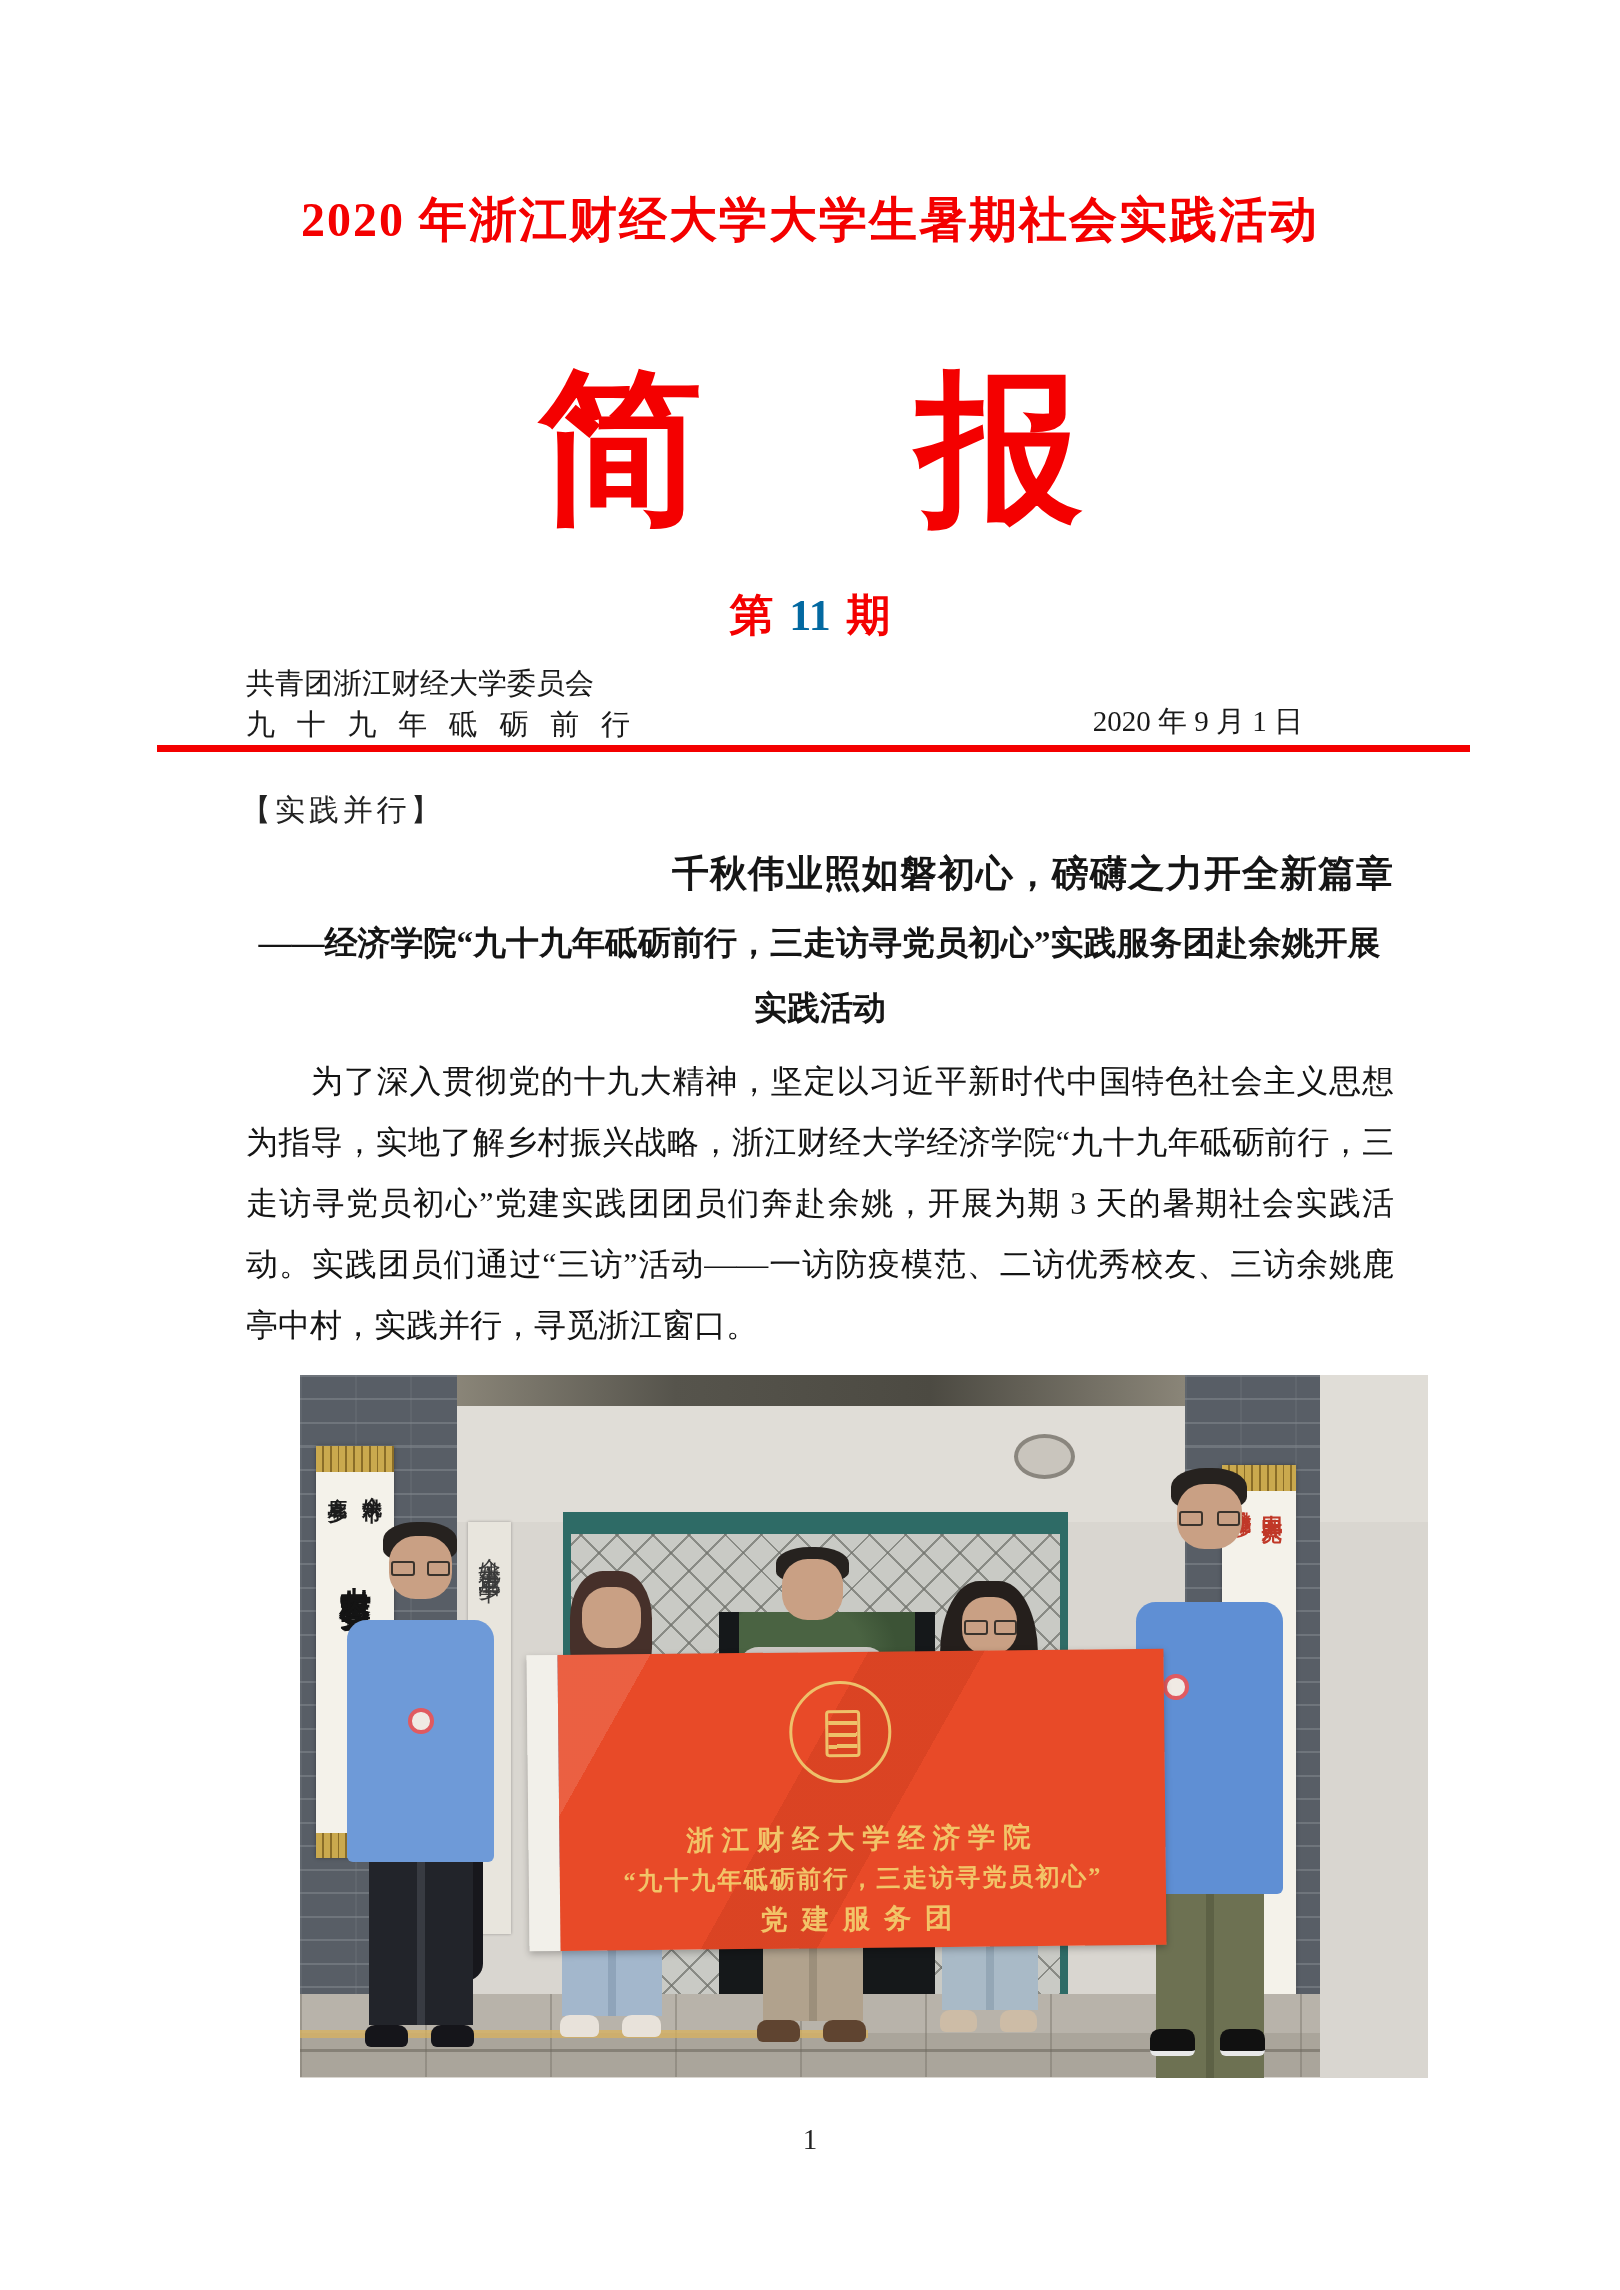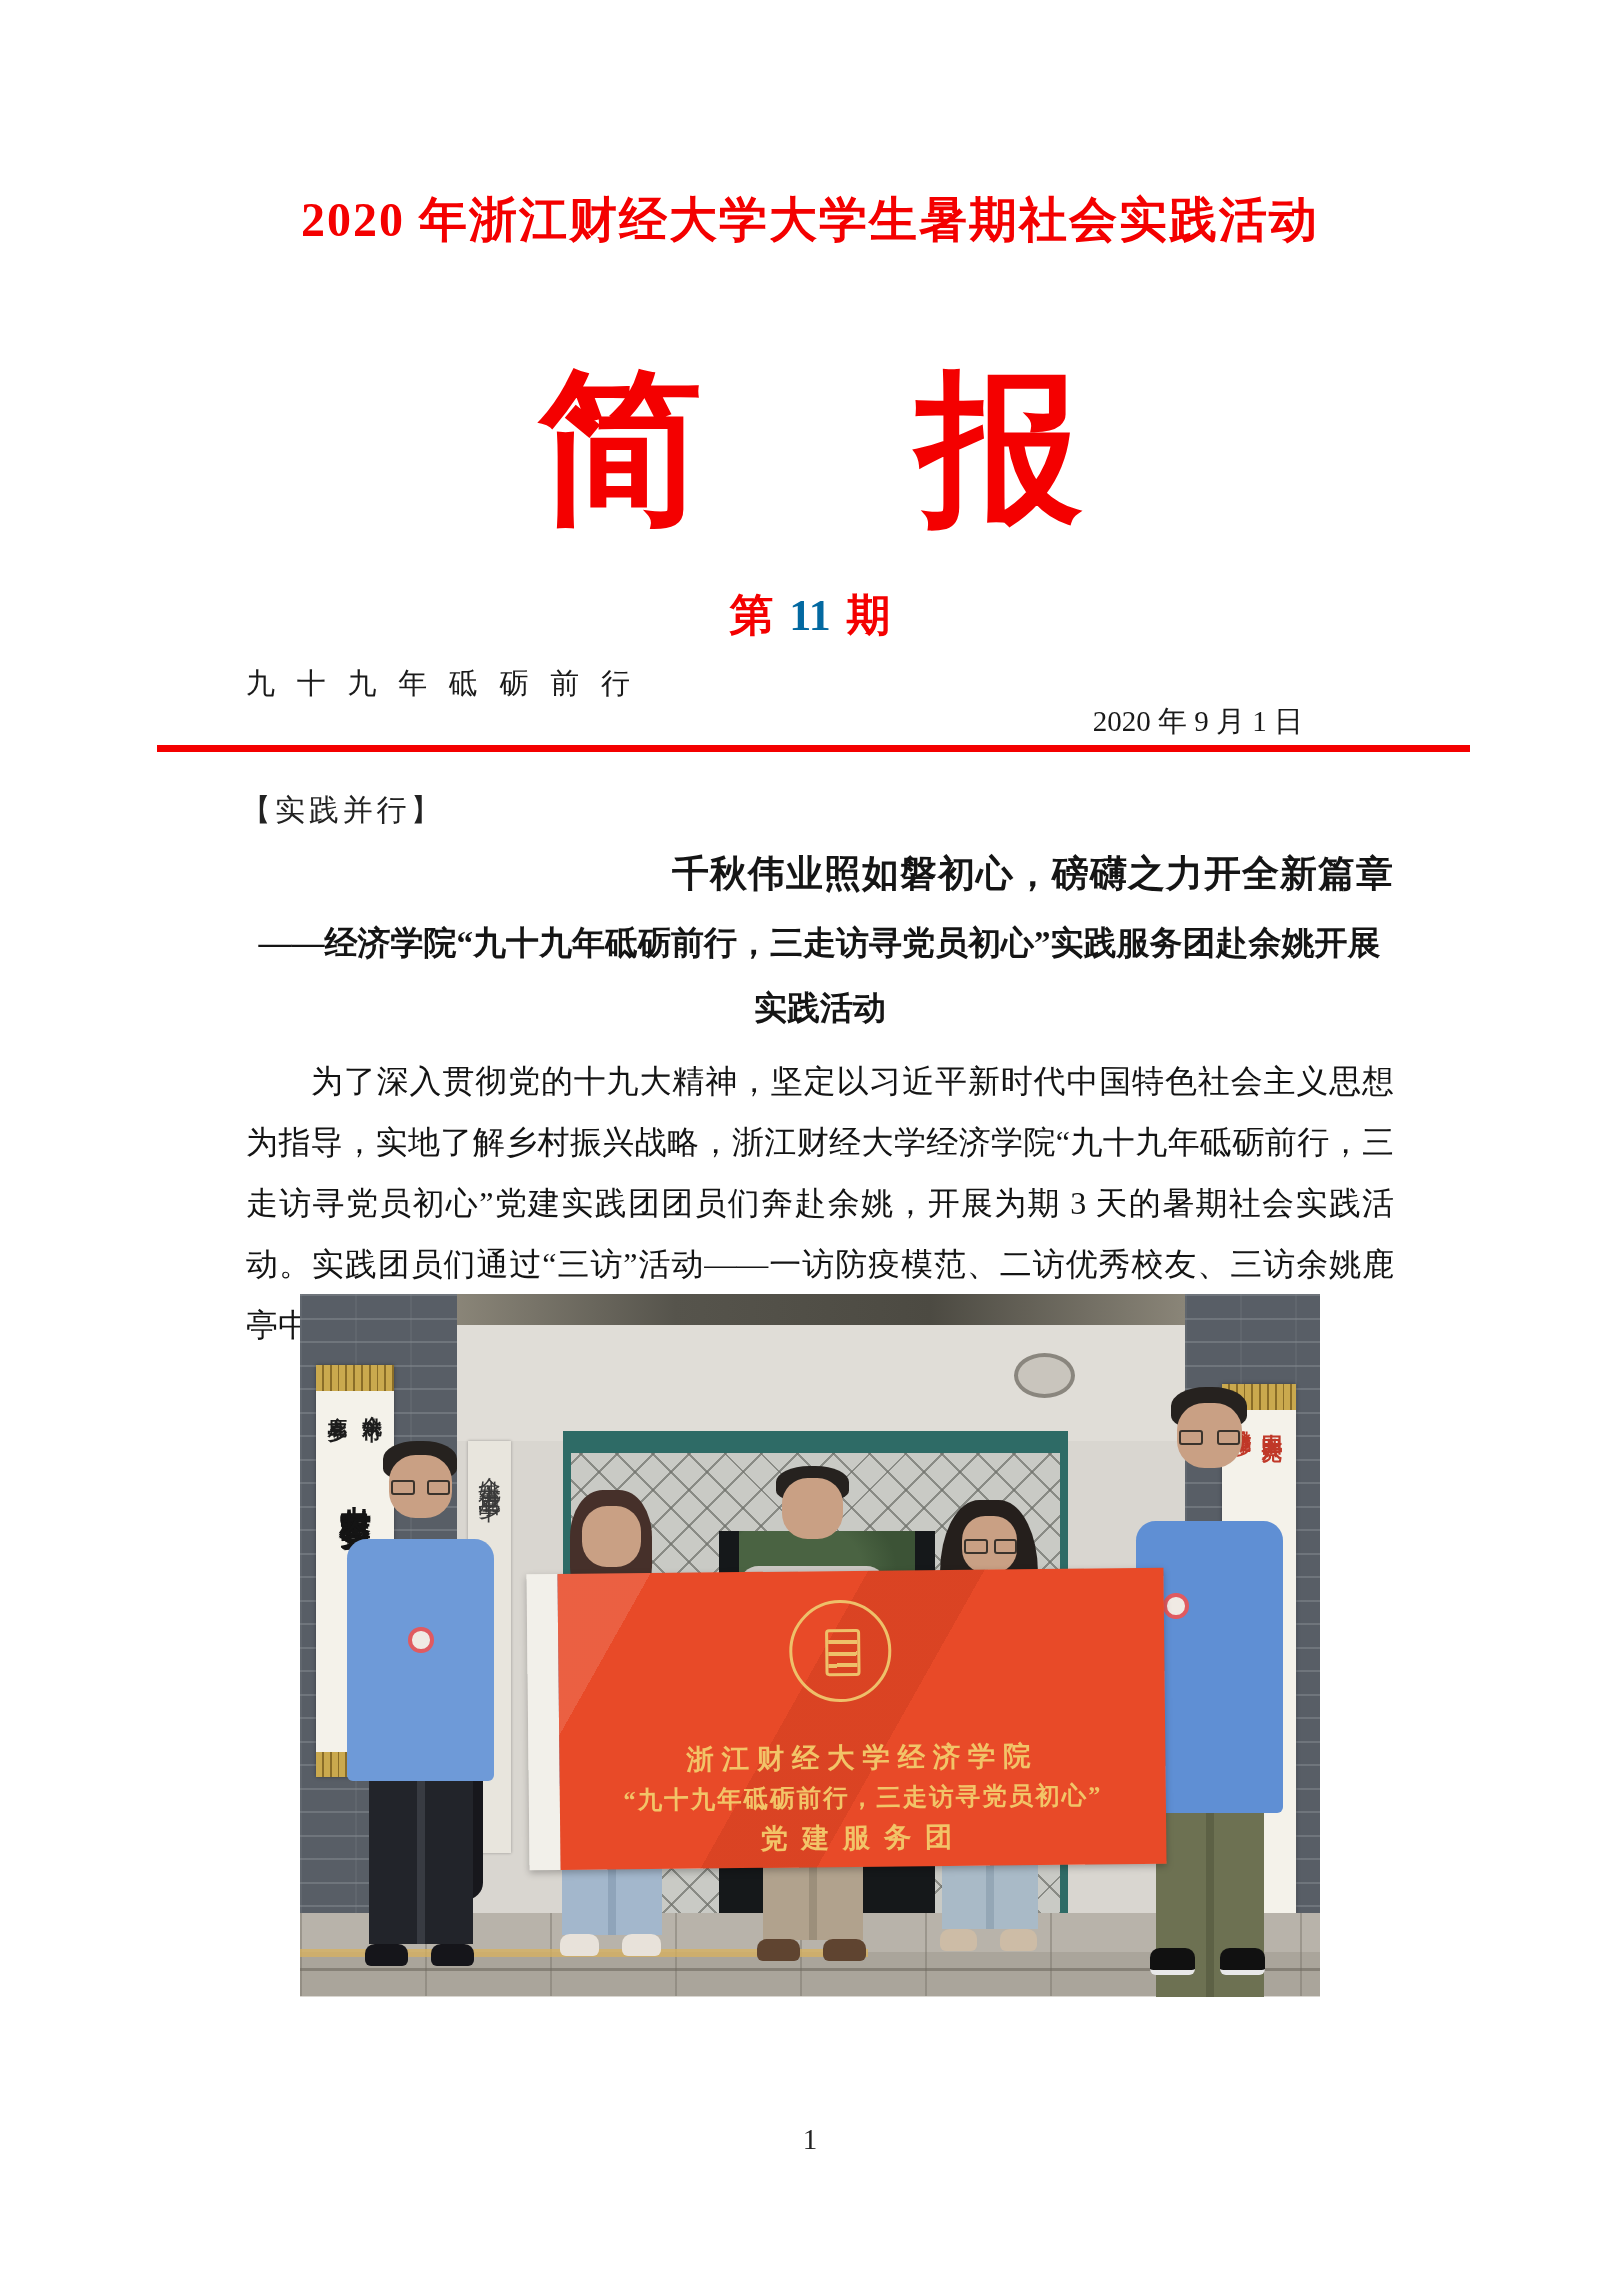--- a/index.html
+++ b/index.html
@@ -37,21 +37,21 @@
                font-size:33px; font-weight:bold; color:#151515; }
   .art-sub2  { position:absolute; top:986px; left:246px; width:1148px; text-align:center;
                font-size:33px; font-weight:bold; color:#151515; }
   .body-text {
     position:absolute; top:1051px; left:246px; width:1148px;
     font-size:32px; line-height:61px; text-align:justify; text-indent:65px; color:#141414;
   }
   .pageno { position:absolute; top:2123px; left:0; right:0; text-align:center; font-size:29px; color:#222; }
 
   
-  .photo { position:absolute; top:1294px; left:300px; width:1020px; height:703px; overflow:hidden; background:#d9d6d0;padding-left:8px; }
+  .photo { position:absolute; top:1375px; left:300px; width:1128px; height:703px; overflow:hidden; background:#d9d6d0;padding-left:8px; }
   .photo .abs { position:absolute; }
 
   .wall-upper { left:0; top:0; right:0; height:147px; background:#e0ddd7; }
   .eave { left:157px; top:0; width:728px; height:31px;
           background:linear-gradient(90deg,#8a8578 0,#56544c 30%,#4c4a42 65%,#8a8578 100%); }
   .vent { left:714px; top:59px; width:61px; height:45px; border:4.9px solid #8a867e; border-radius:50%;
           background:#c9c5bd; }
 
   .pillar { top:0; width:157px; height:619px;
     background:
@@ -207,20 +207,21 @@
   <div class="masthead">
     <span>简</span>
     <span>报</span>
   </div>
 
   <div class="issue">
     <span>第</span><span class="num">11</span><span>期</span>
   </div>
 
   <div class="org-block">
+    <div>共青团浙江财经大学委员会</div>
     <div class="org-line2">九十九年砥砺前行</div>
   </div>
 
   <div class="date-line">2020 年 9 月 1 日</div>
 
   <div class="rule"></div>
 
   <div class="section-tag">【实践并行】</div>
 
   <div class="art-title">千秋伟业照如磐初心，磅礴之力开全新篇章</div>

